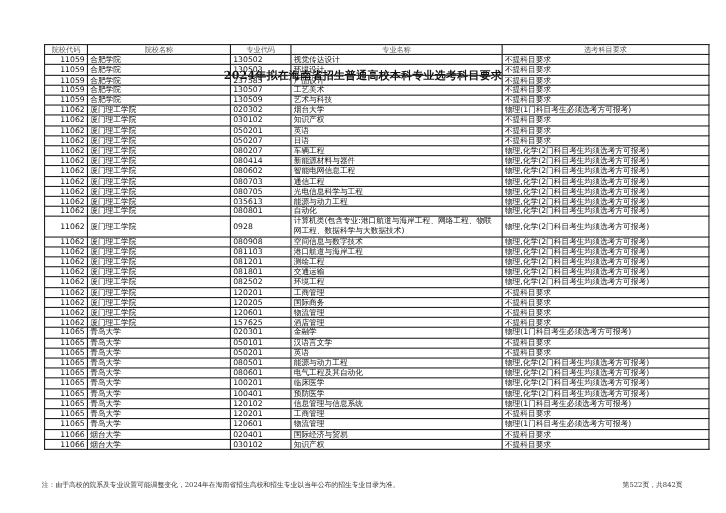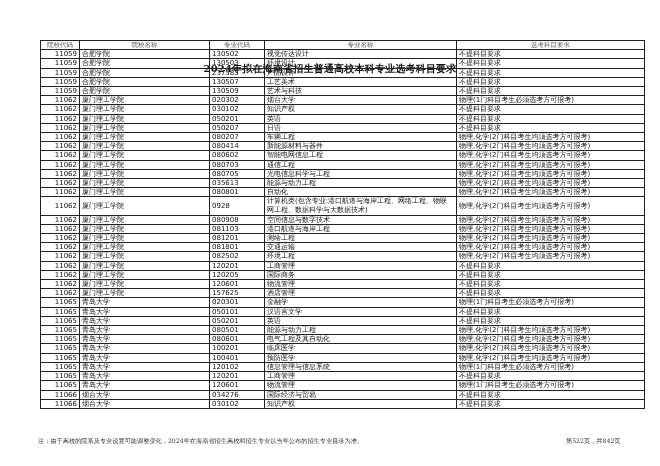--- a/index.html
+++ b/index.html
@@ -294,21 +294,21 @@
       <tr>
         <td class="code">11065</td>
         <td>青岛大学</td>
         <td>120601</td>
         <td>物流管理</td>
         <td>物理(1门科目考生必须选考方可报考)</td>
       </tr>
       <tr>
         <td class="code">11066</td>
         <td>烟台大学</td>
-        <td>034276</td>
+        <td>020401</td>
         <td>国际经济与贸易</td>
         <td>不提科目要求</td>
       </tr>
       <tr>
         <td class="code">11066</td>
         <td>烟台大学</td>
         <td>030102</td>
         <td>知识产权</td>
         <td>不提科目要求</td>
       </tr>

